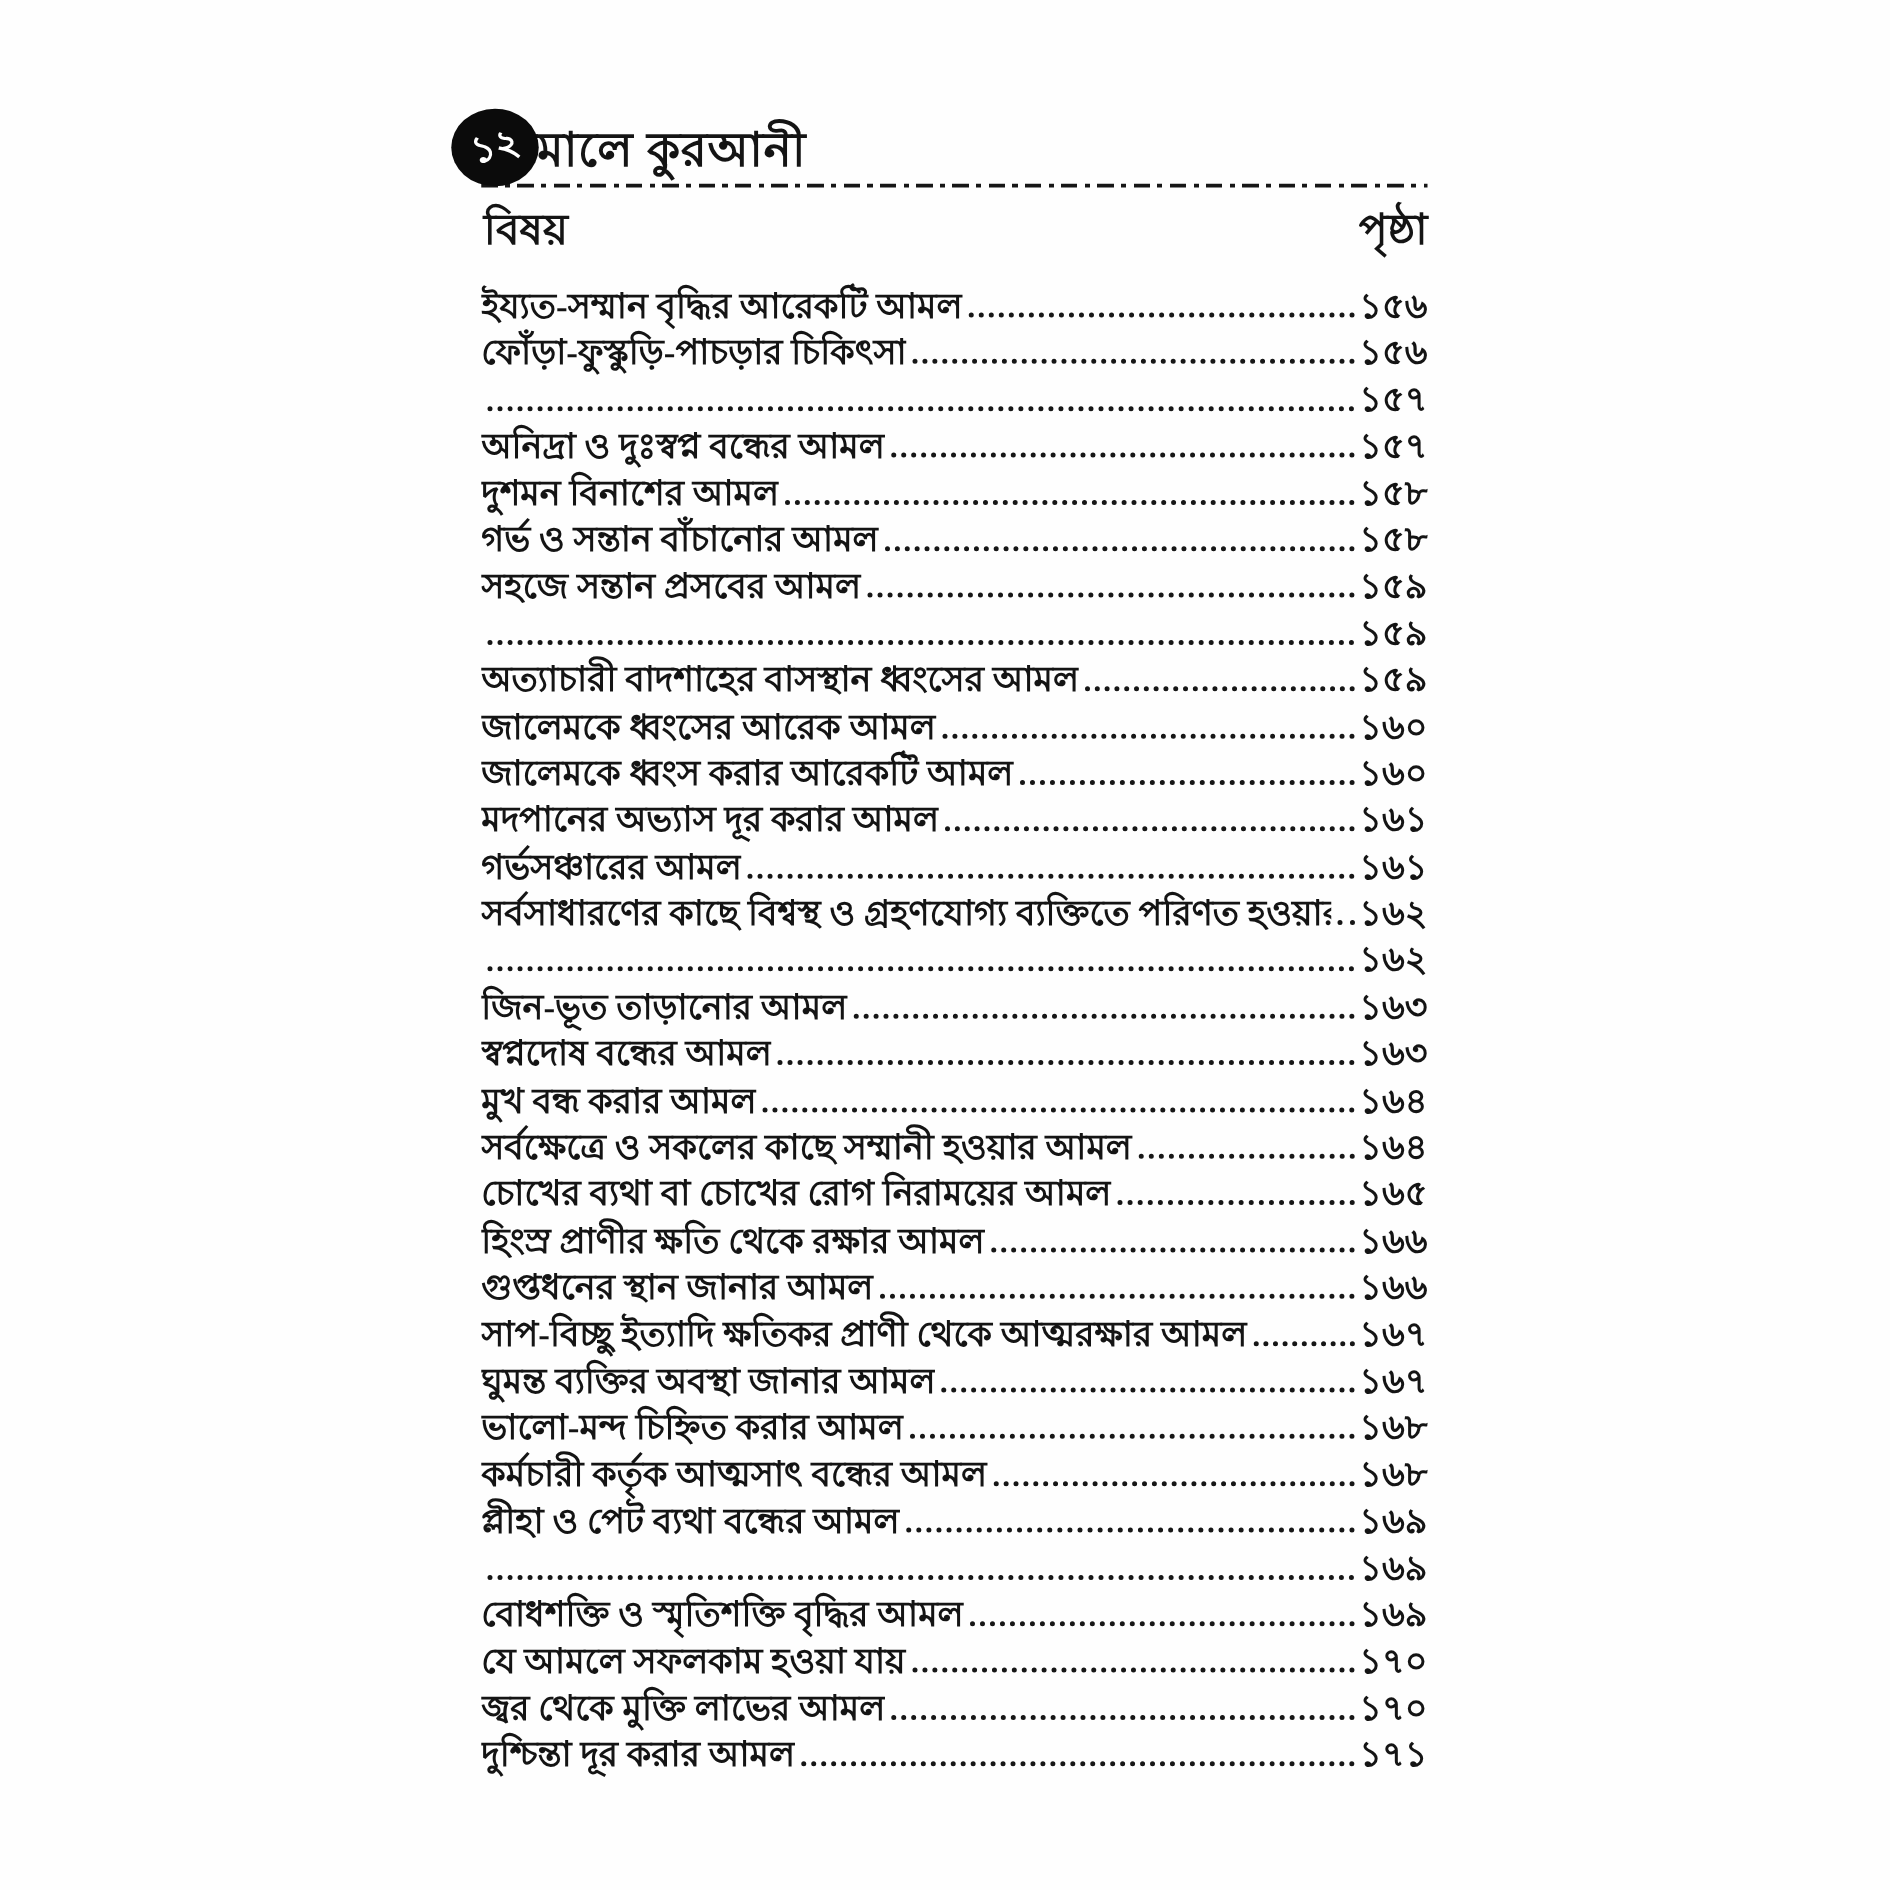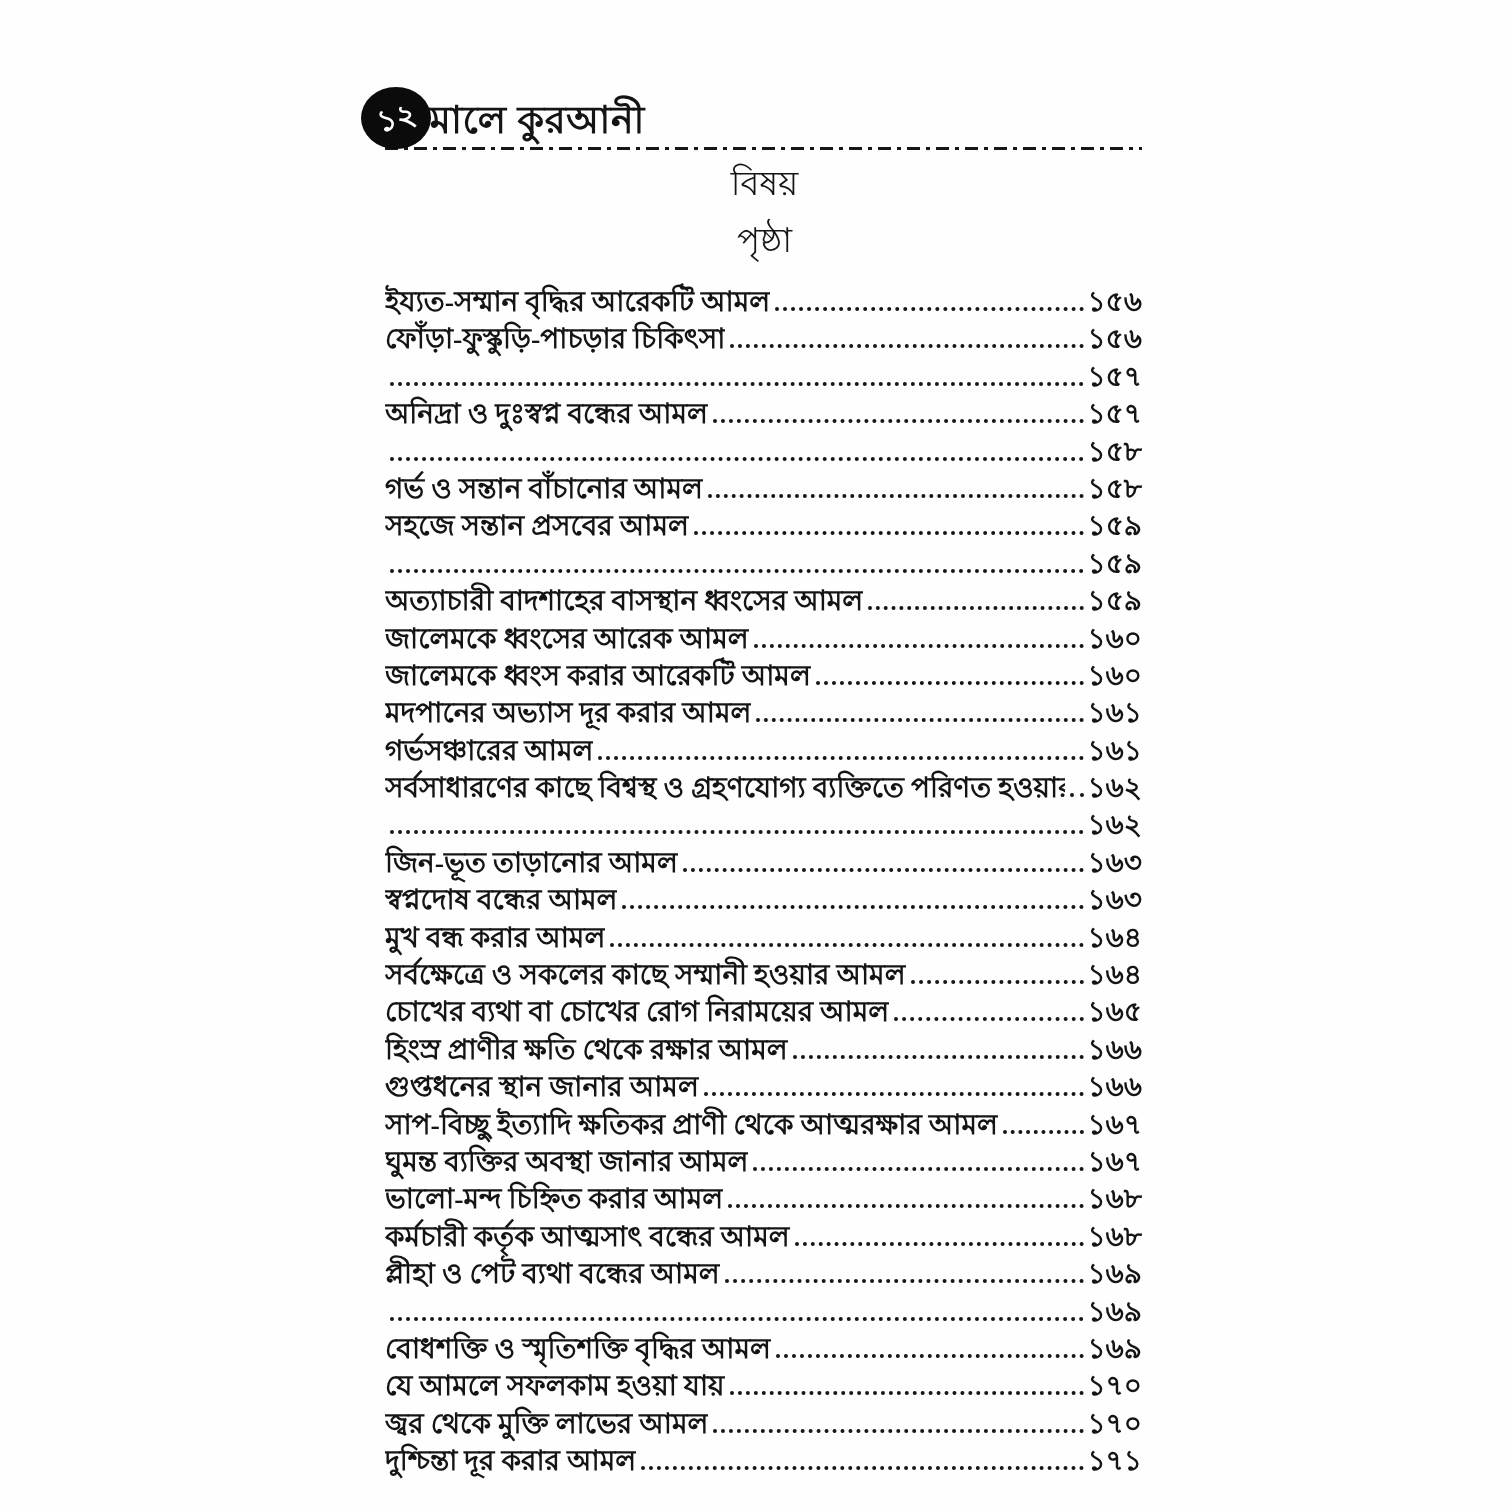--- a/index.html
+++ b/index.html
@@ -49,25 +49,24 @@
   }
   .rule {
     height: 3px;
     background-image: repeating-linear-gradient(90deg,
       #161616 0 13px, transparent 13px 19px,
       #161616 19px 23px, transparent 23px 29px);
   }
   .col-headers {
     display: flex;
     justify-content: space-between;
-    align-items: center;
+    align-items: flex-end;
     font-size: 34px;
-    font-weight: normal;
+    font-weight: bold;
     padding: 7px 0 9px 2px;
-    flex-direction: column;
   }
   .toc { }
   .toc-row {
     display: flex;
     align-items: baseline;
     height: 37.4px;
     font-size: 28px;
     font-weight: bold;
     white-space: nowrap;
     font-family: Liberation Serif, serif;
@@ -122,20 +121,21 @@
         <div class="toc-row">
           <span class="toc-leader"></span>
           <span class="toc-page">১৫৭</span>
         </div>
         <div class="toc-row">
           <span class="toc-title">অনিদ্রা ও দুঃস্বপ্ন বন্ধের আমল</span>
           <span class="toc-leader"></span>
           <span class="toc-page">১৫৭</span>
         </div>
         <div class="toc-row">
+          <span class="toc-title">দুশমন বিনাশের আমল</span>
           <span class="toc-leader"></span>
           <span class="toc-page">১৫৮</span>
         </div>
         <div class="toc-row">
           <span class="toc-title">গর্ভ ও সন্তান বাঁচানোর আমল</span>
           <span class="toc-leader"></span>
           <span class="toc-page">১৫৮</span>
         </div>
         <div class="toc-row">
           <span class="toc-title">সহজে সন্তান প্রসবের আমল</span>

